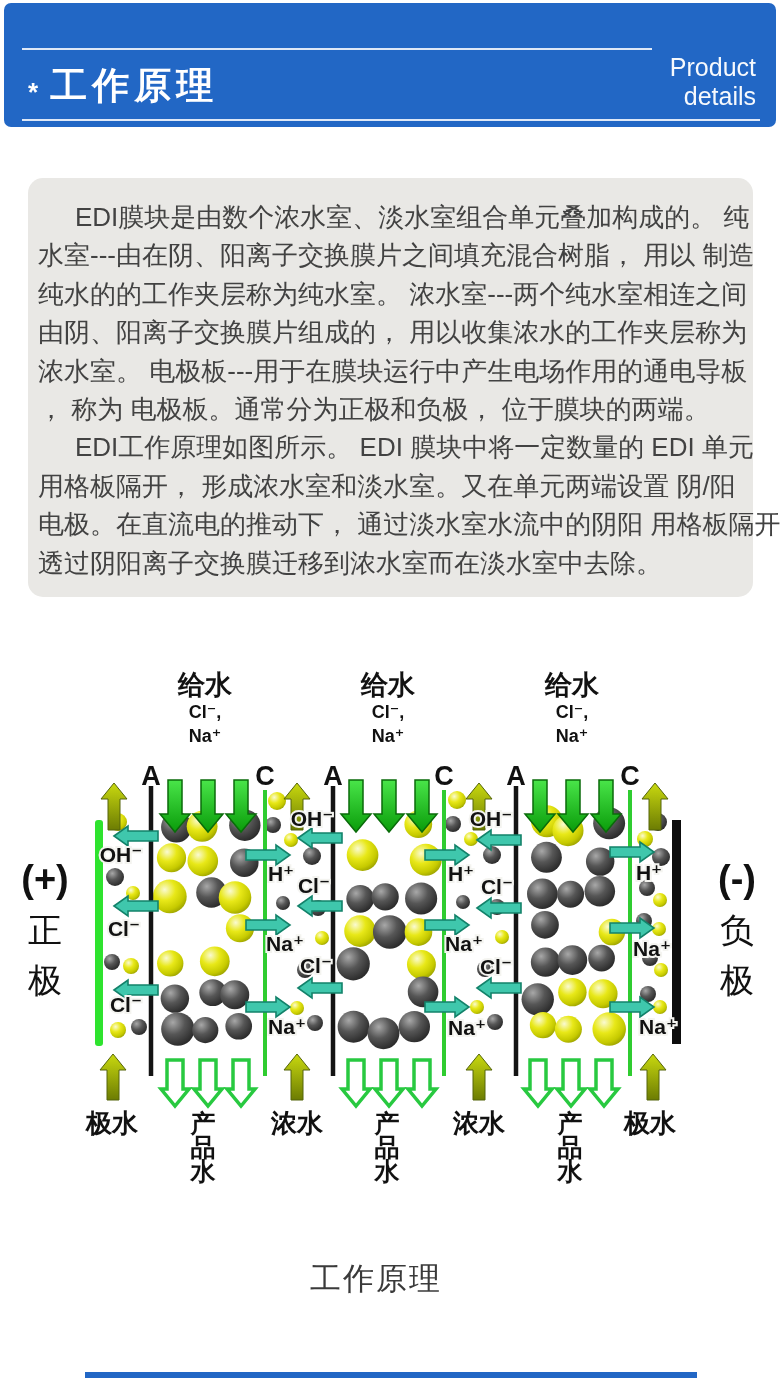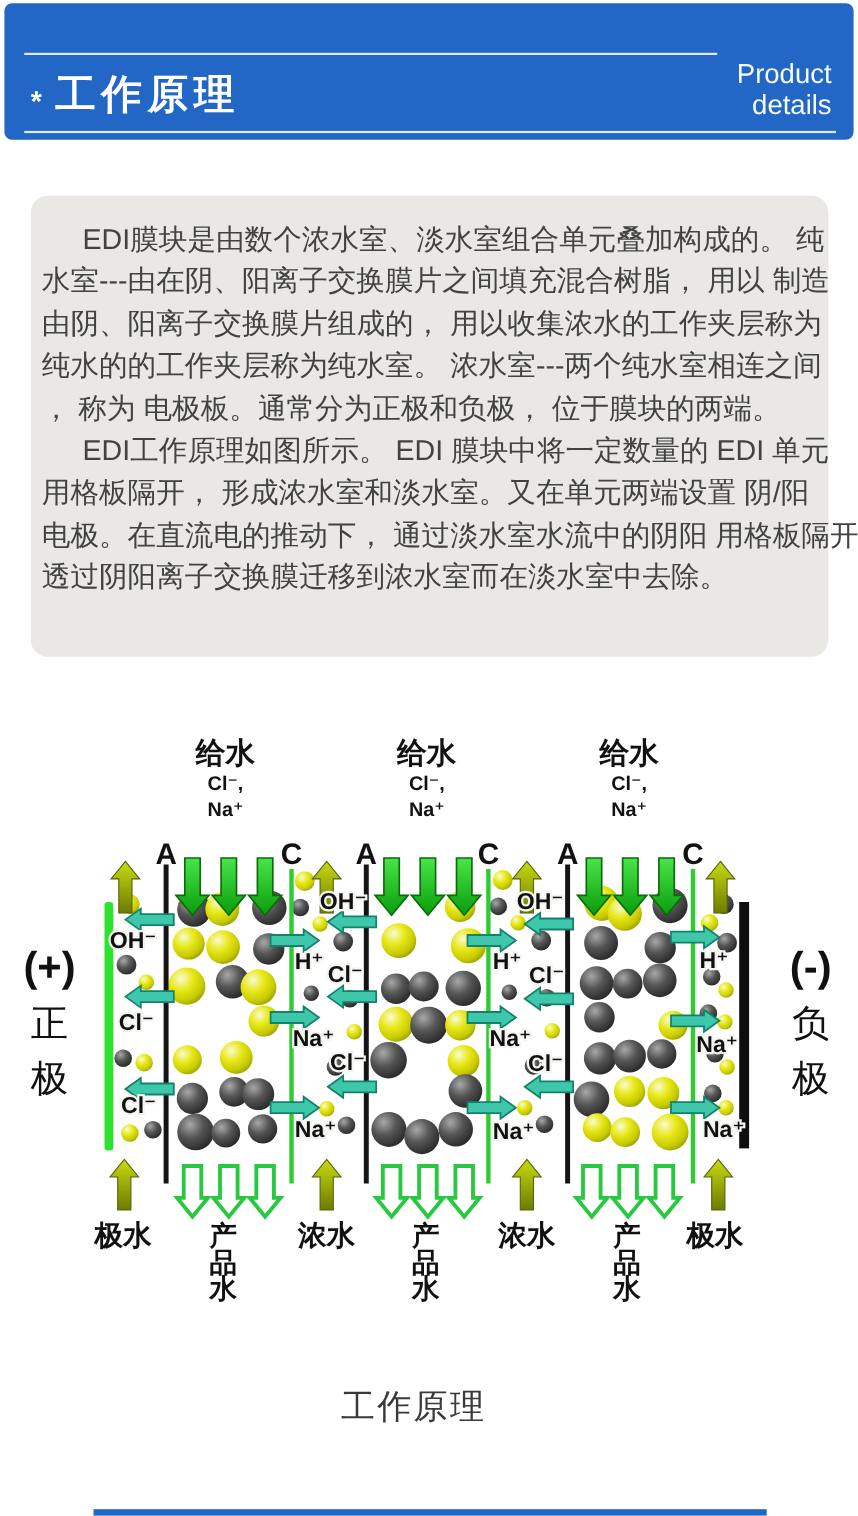--- a/index.html
+++ b/index.html
@@ -54,22 +54,23 @@
   </div>
   <div class="product-details">
     <div>Product</div>
     <div>details</div>
   </div>
 </div>
 
 <div class="abs desc-card" id="desc-card">
     <div class="desc-line indent">EDI膜块是由数个浓水室、淡水室组合单元叠加构成的。 纯</div>
     <div class="desc-line">水室---由在阴、阳离子交换膜片之间填充混合树脂， 用以 制造</div>
+    <div class="desc-line">纯水的的工作夹层称为纯水室。 浓水室---两个纯水室相连之间</div>
     <div class="desc-line">由阴、阳离子交换膜片组成的， 用以收集浓水的工作夹层称为</div>
-    <div class="desc-line">纯水的的工作夹层称为纯水室。 浓水室---两个纯水室相连之间</div>
+    <div class="desc-line">浓水室。 电极板---用于在膜块运行中产生电场作用的通电导板</div>
     <div class="desc-line">， 称为 电极板。通常分为正极和负极， 位于膜块的两端。</div>
     <div class="desc-line indent">EDI工作原理如图所示。 EDI 膜块中将一定数量的 EDI 单元</div>
     <div class="desc-line">用格板隔开， 形成浓水室和淡水室。又在单元两端设置 阴/阳</div>
     <div class="desc-line">电极。在直流电的推动下， 通过淡水室水流中的阴阳 用格板隔开</div>
     <div class="desc-line">透过阴阳离子交换膜迁移到浓水室而在淡水室中去除。</div>
   </div>
 
 <div class="abs diagram" id="diagram"><svg width="780" height="560" viewBox="0 650 780 560" xmlns="http://www.w3.org/2000/svg">
 <defs>
 <radialGradient id="gy" cx="0.35" cy="0.3" r="0.8">

